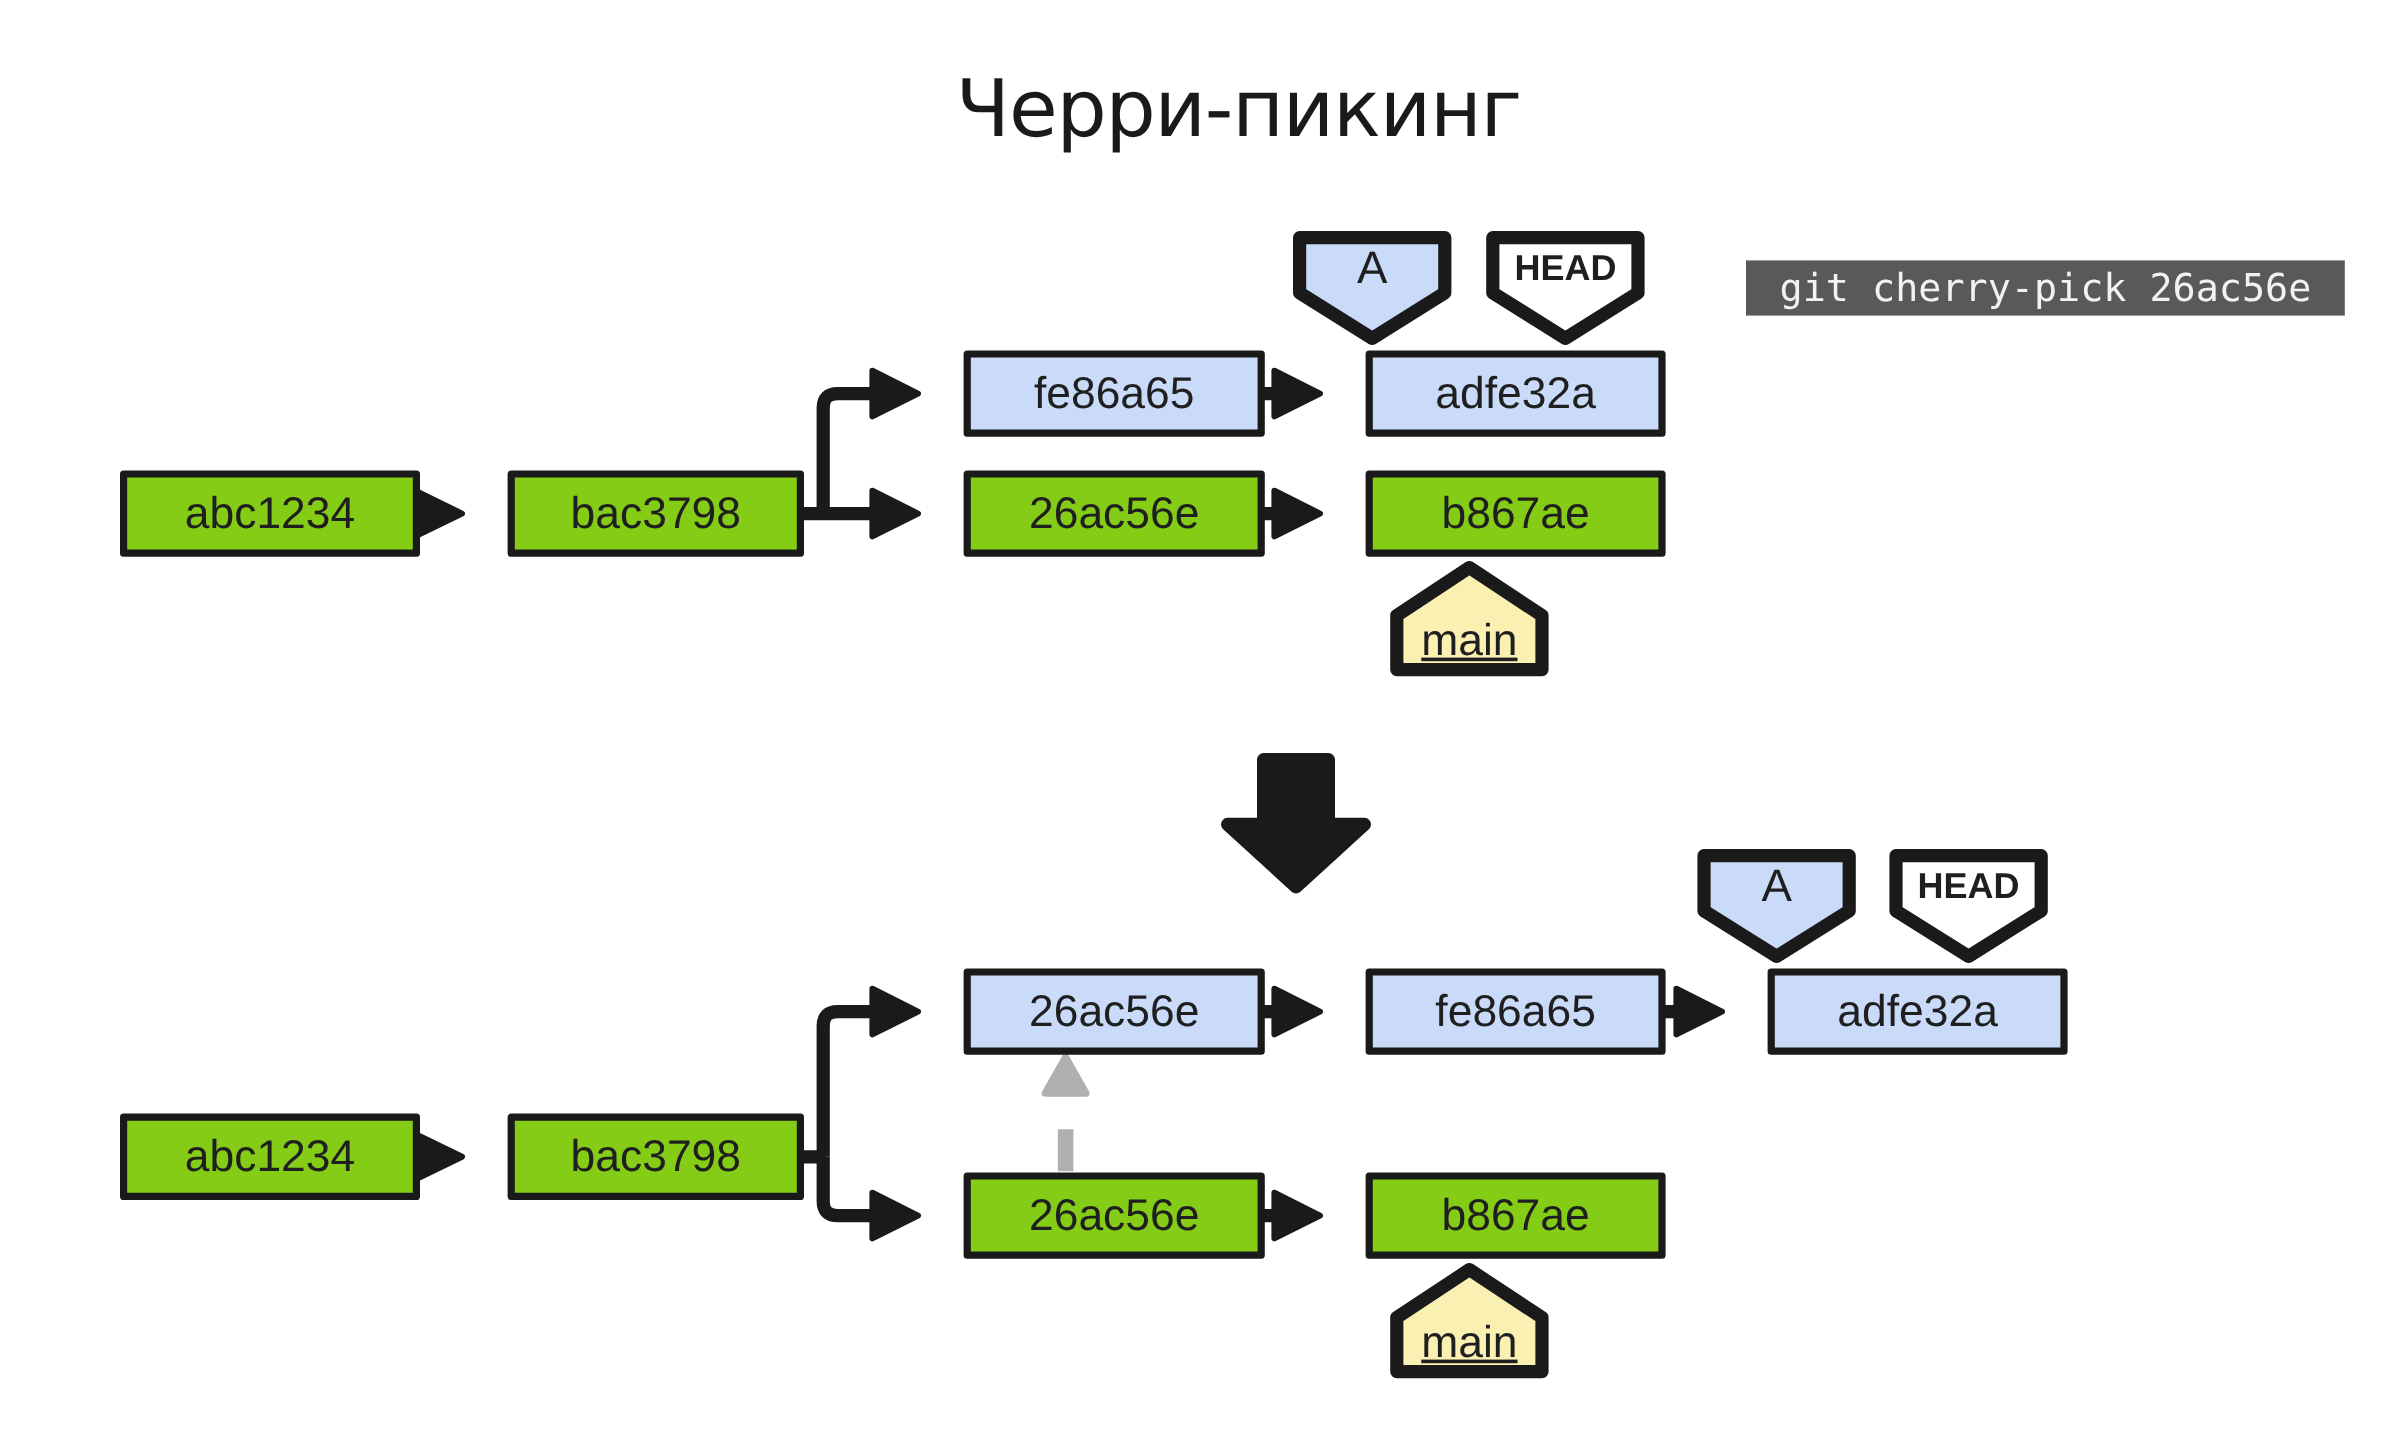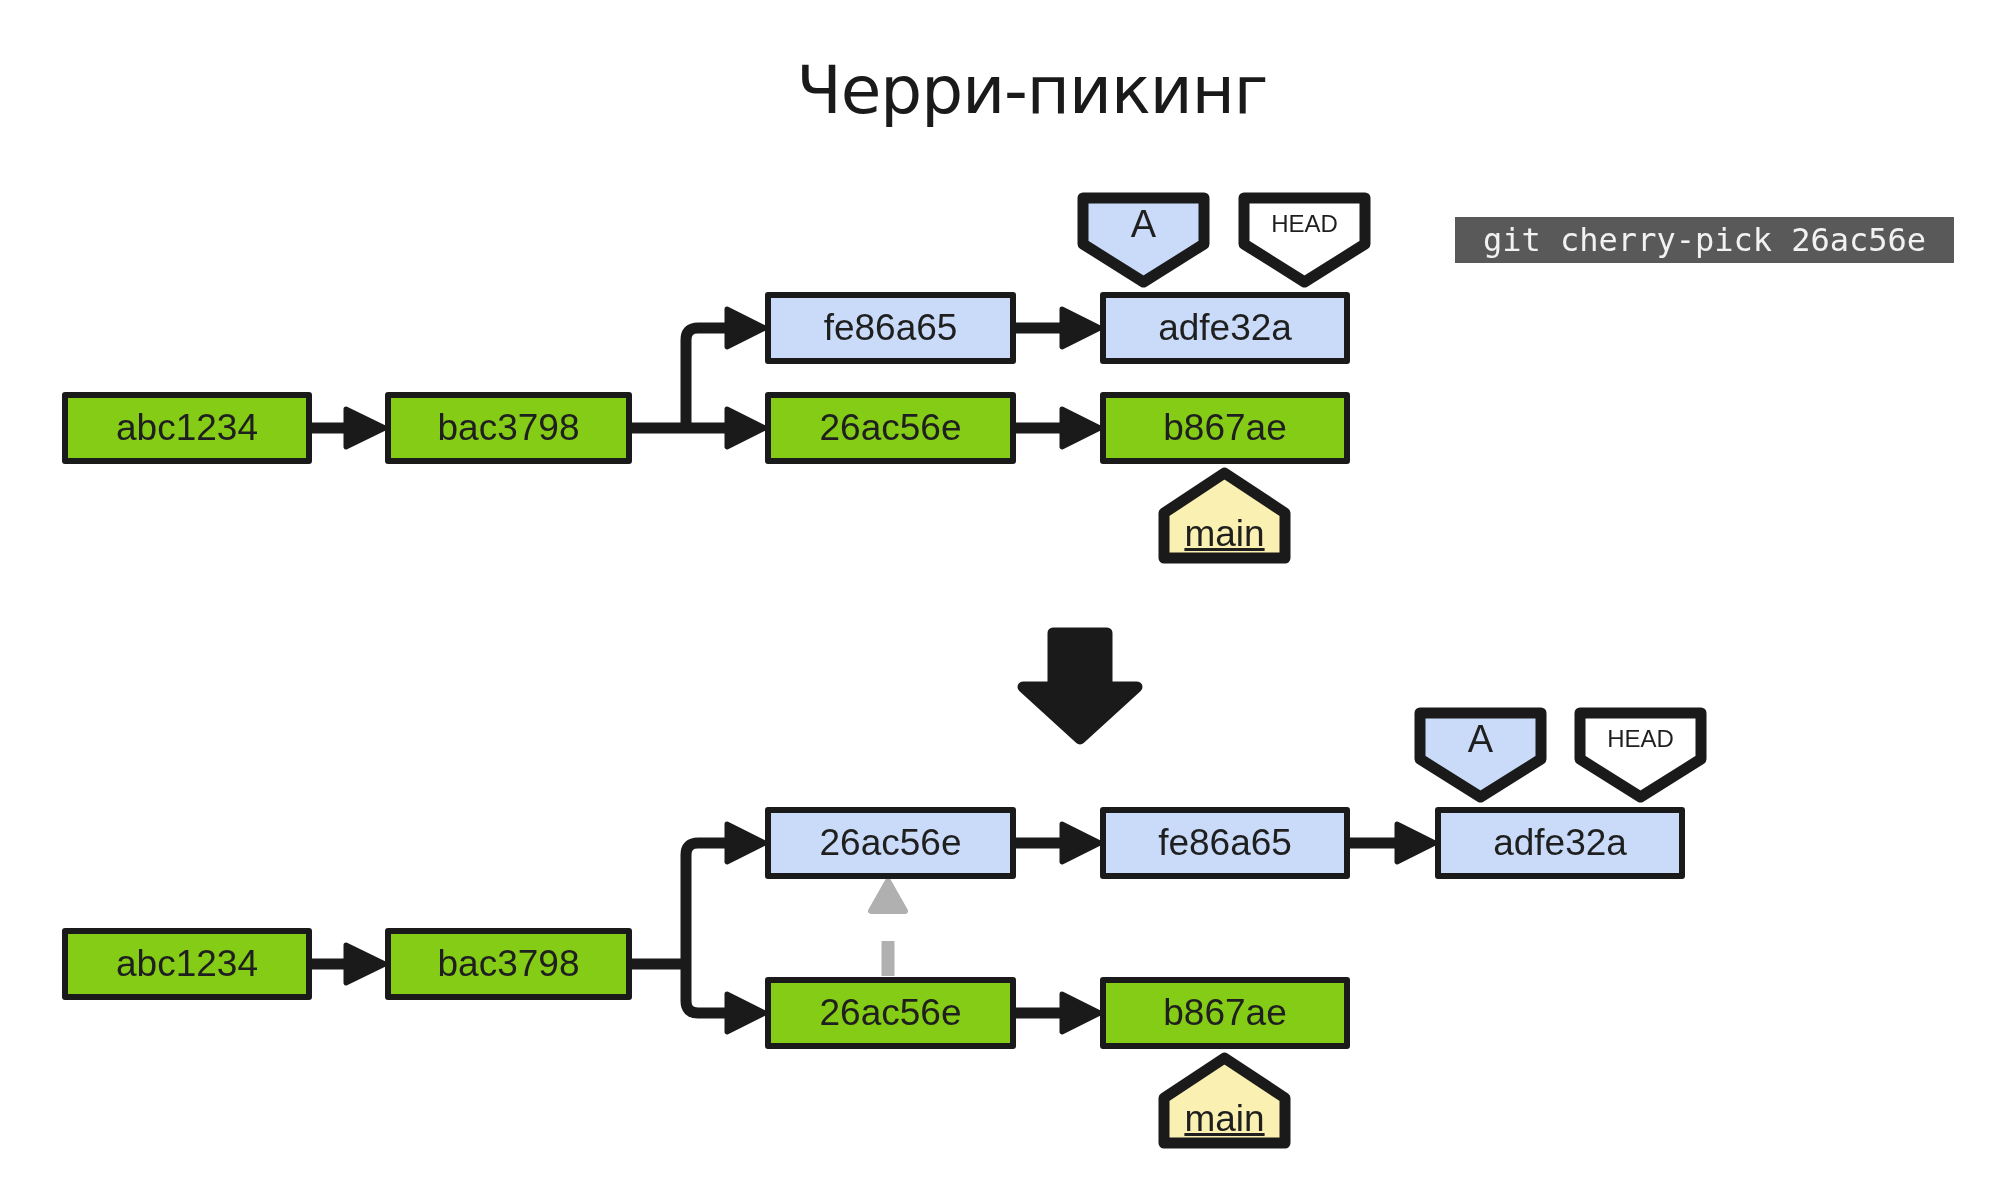--- a/index.html
+++ b/index.html
@@ -14,31 +14,31 @@
   }
   .code-label {
     position:absolute; left:1455px; top:217px; height:46px; line-height:46px;
     padding:0 28px; background:#595959; color:#f2f2f2;
     font-family:"DejaVu Sans Mono", monospace; font-size:32px; white-space:nowrap;
   }
   .commit {
     position:absolute; height:72px; box-sizing:border-box;
     border:6px solid #1a1a1a; border-radius:3px;
     display:flex; align-items:center; justify-content:center;
-    font-size:37px; color:#1f1f1f; z-index:2;
+    font-size:37px; color:#1f1f1f; z-index:2;margin-left:38px;
   }
   .commit.yellow { background:#84cc16; }
   .commit.blue   { background:#C9DBF8; }
   .badge { position:absolute; z-index:3; }
   .badge svg { position:absolute; left:0; top:0; }
   .badge .lbl { position:absolute; left:0; width:100%; text-align:center; color:#1f1f1f; }
   .badge-down .lbl { top:8px;  height:52px; line-height:52px; }
   .badge-up   .lbl { top:46px; height:50px; line-height:50px;text-decoration:underline; }
   .fs-a    { font-size:38px; }
-  .fs-head { font-size:24px; }
+  .fs-head { font-size:30px;font-weight:bold; }
   .fs-main { font-size:37px; }
   svg.connectors { position:absolute; left:0; top:0; z-index:1; }
   .ln  { fill:none; stroke:#1a1a1a; stroke-width:11; }
   .ah  { fill:#1a1a1a; stroke:#1a1a1a; stroke-width:5; stroke-linejoin:round; }
   .big-arrow { fill:#1a1a1a; stroke:#1a1a1a; stroke-width:11; stroke-linejoin:round; }
   .copy-ln { fill:none; stroke:#B0B0B0; stroke-width:13; }
   .copy-ah { fill:#B0B0B0; stroke:#B0B0B0; stroke-width:6; stroke-linejoin:round; }
   .pent { stroke:#1a1a1a; stroke-width:11; stroke-linejoin:round; }
 </style>
 </head>

